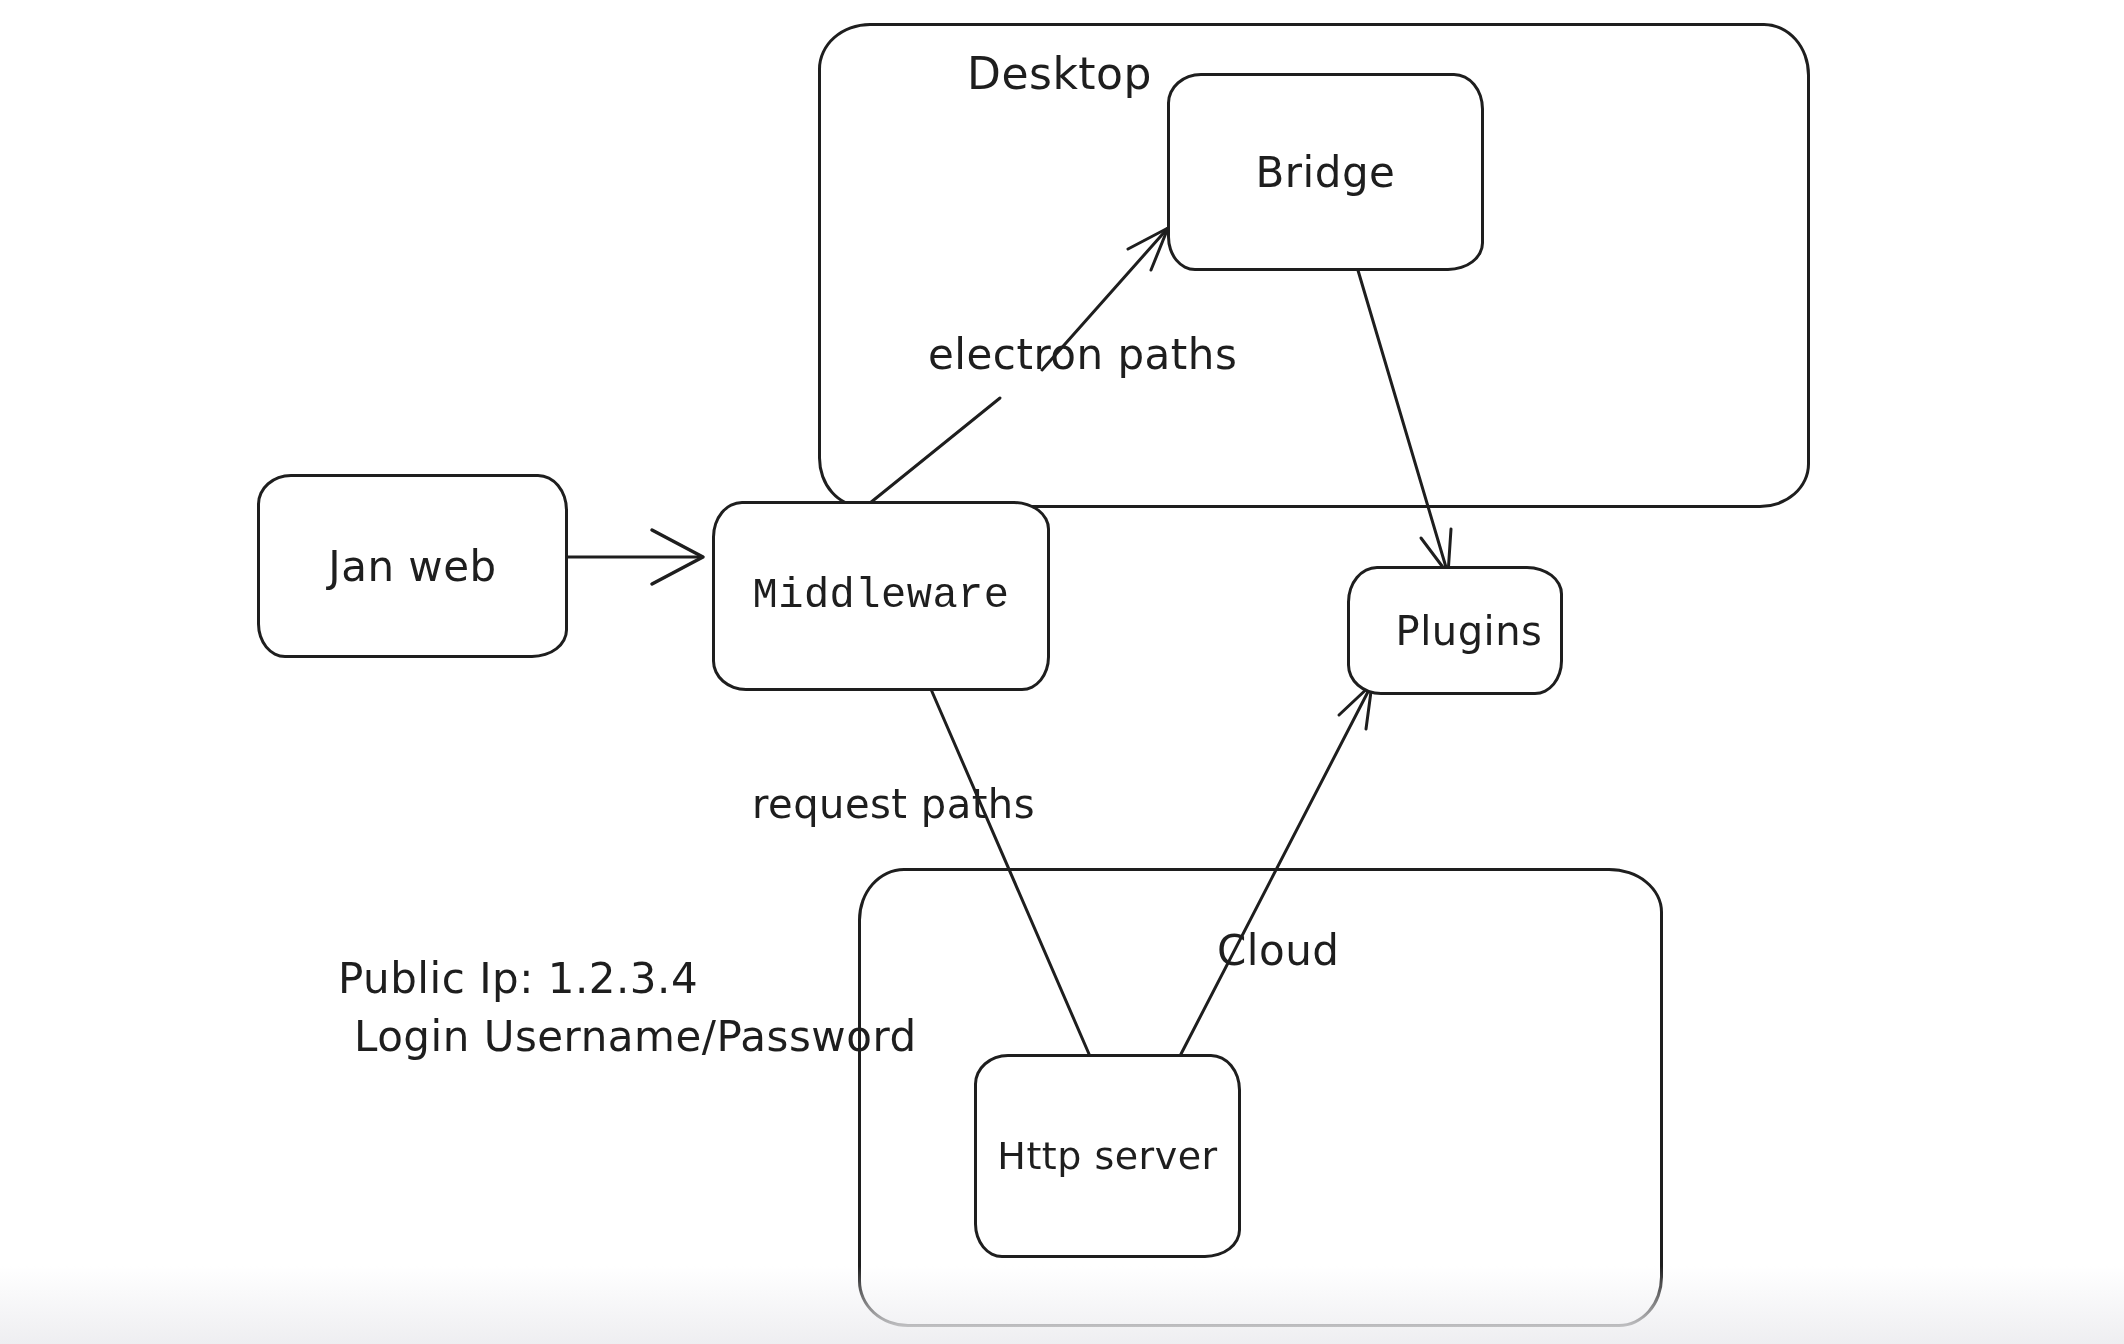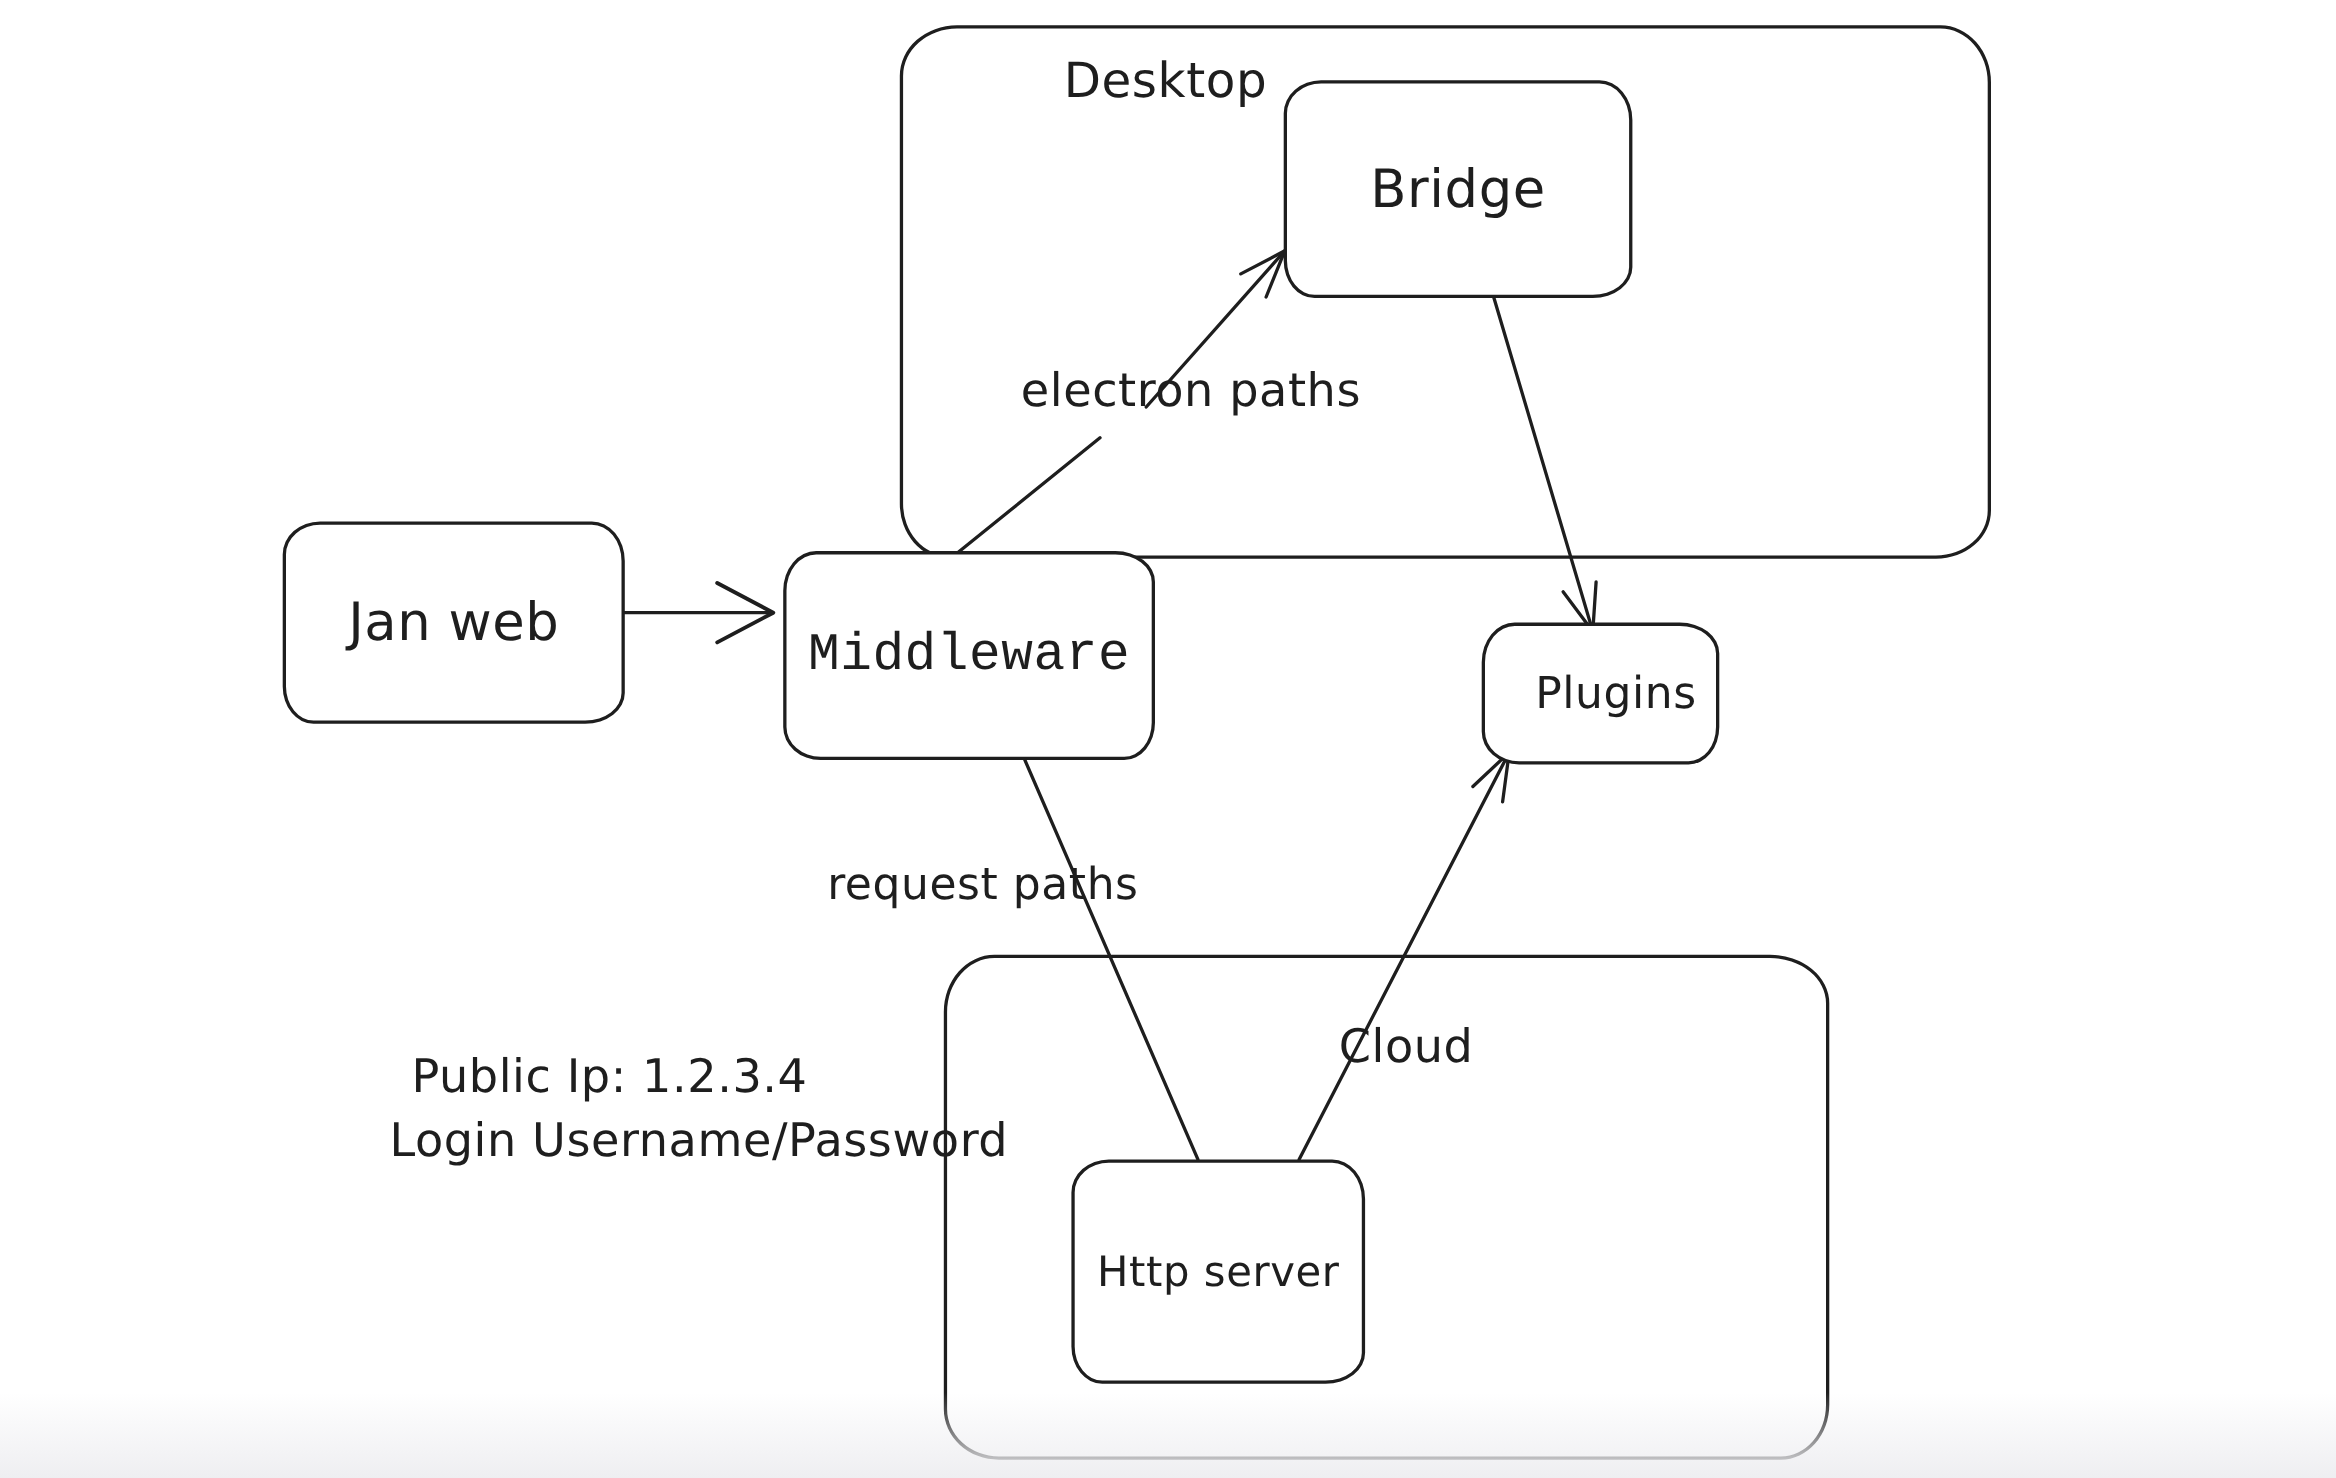--- a/index.html
+++ b/index.html
@@ -32,21 +32,21 @@
   .node-box {
     position: absolute;
     border: 3px solid #1e1e1e;
     background: #ffffff;
     display: flex;
     align-items: center;
     justify-content: center;
     z-index: 2;
   }
   .node-label {
-    font-size: 48px;
+    font-size: 42px;
     white-space: nowrap;
     letter-spacing: 0.5px;
   }
   .floating-label {
     position: absolute;
     white-space: nowrap;
     z-index: 3;
     letter-spacing: 0.5px;
   }
   .container-title {
@@ -133,19 +133,19 @@
   </div>
 
   <div class="floating-label container-title" style="left:967px; top:48px;">Desktop</div>
 
   <div class="floating-label container-title" style="left:1217px; top:926px; font-size:42px;text-align:center;">Cloud</div>
 
   <div class="floating-label edge-label" style="left:928px; top:330px; font-size:42px;">electron paths</div>
 
   <div class="floating-label edge-label" style="left:752px; top:781px;">request paths</div>
 
-  <div class="floating-label note-text" style="left:374px; top:950px;">Public Ip: 1.2.3.4</div>
+  <div class="floating-label note-text" style="left:338px; top:950px;">Public Ip: 1.2.3.4</div>
 
   <div class="floating-label note-text" style="left:354px; top:1008px;">Login Username/Password</div>
 
   <div class="bottom-fade"></div>
 
 </div>
 
 </body></html>

